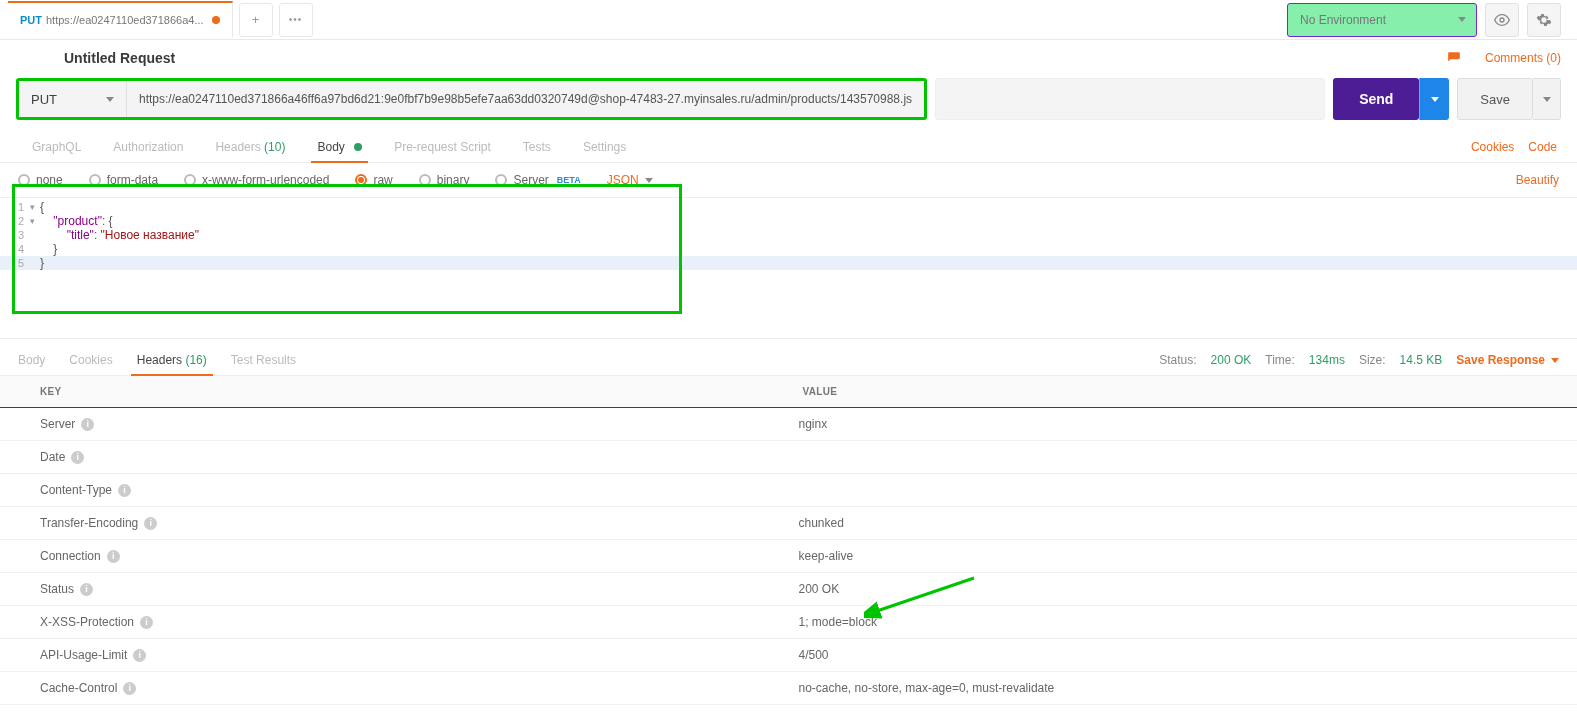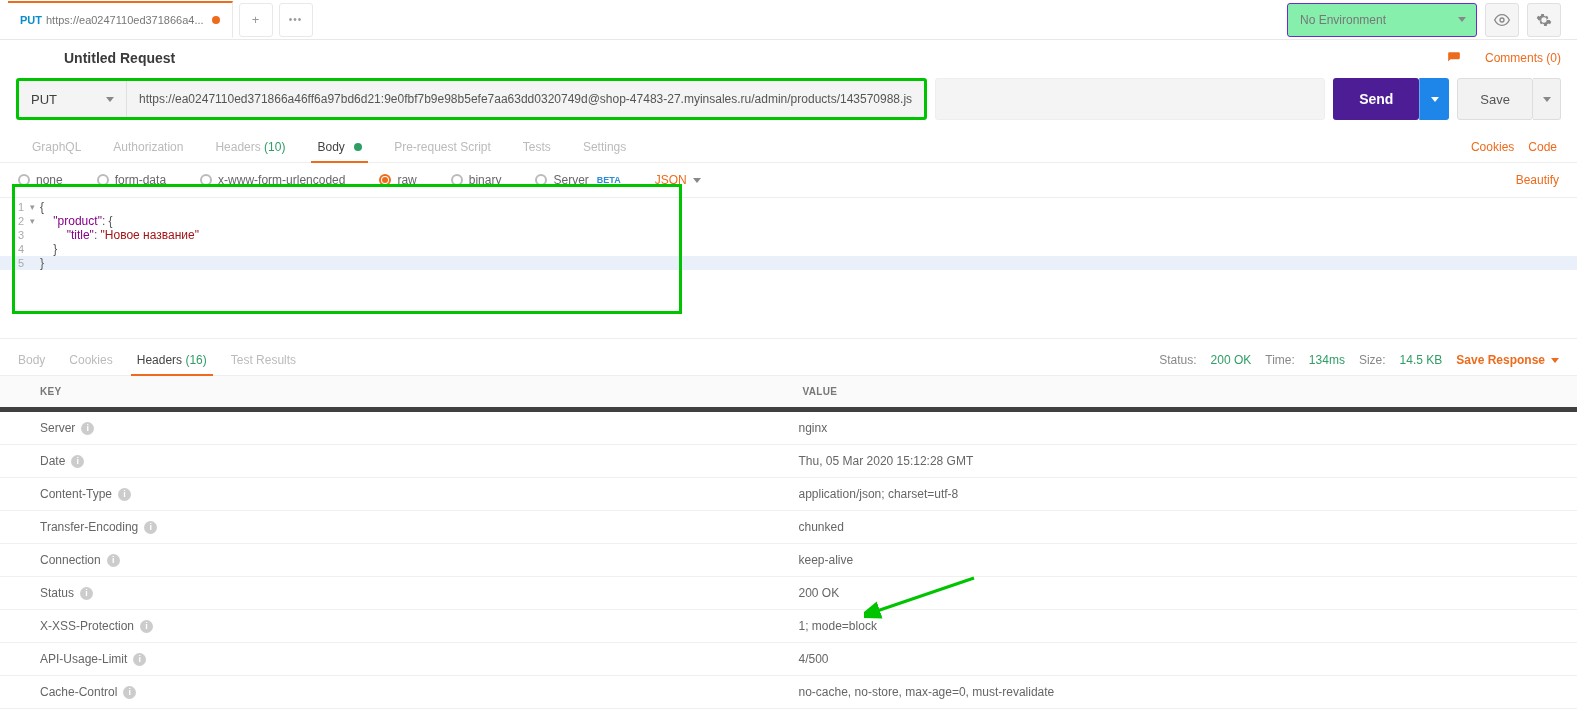--- a/index.html
+++ b/index.html
@@ -39,21 +39,21 @@
     .save-wrap { display:flex;}
 
     .req-tabs { display: flex; align-items: center; padding: 4px 16px 0; border-bottom: 1px solid #eee; }
     .req-tab { padding: 8px 16px; font-size: 12px; color: #bbb; cursor: pointer; position: relative; }
     .req-tab.active { color: #444; }
     .req-tab.active::after { content: ""; position: absolute; left: 10px; right: 10px; bottom: -1px; height: 2px; background: #ed6b1d; }
     .req-tab .count { color: #2e9d66; }
     .req-tab .dot { width: 8px; height: 8px; border-radius: 50%; background: #2e9d66; display: inline-block; margin-left: 6px; }
     .req-tabs-right { margin-left: auto; display: flex; gap: 14px; font-size: 12px; color: #ed6b1d; padding: 8px 4px; }
 
-    .body-subrow { display: flex; align-items: center; gap: 34px; padding: 10px 18px; border-bottom: 1px solid #eee; position: relative; }
+    .body-subrow { display: flex; align-items: center; gap: 26px; padding: 10px 18px; border-bottom: 1px solid #eee; position: relative; }
     .radio-lbl { display: flex; align-items: center; gap: 6px; color: #666; font-size: 12px; }
     .radio { width: 12px; height: 12px; border-radius: 50%; border: 2px solid #bbb; display: inline-block; position: relative; }
     .radio.sel { border-color: #ed6b1d; }
     .radio.sel::after { content:""; position:absolute; top:1px; left:1px; width:6px; height:6px; border-radius:50%; background:#ed6b1d;}
     .beta { color: #2d8cd4; font-size: 9px; font-weight: 600; vertical-align: super; margin-left: 2px;}
     .json-drop { color: #ed6b1d; font-size: 12px; display: flex; align-items: center; gap: 6px; }
     .json-drop::after { content:""; border-left:4px solid transparent; border-right:4px solid transparent; border-top:5px solid #888; }
     .beautify { margin-left:auto; color:#ed6b1d; font-size:12px; }
 
     .green-box-overlay { position: absolute; border: 3px solid #00c400; pointer-events: none; }
@@ -71,21 +71,21 @@
     .resp-section { margin-top: 68px; border-top: 1px solid #eee; }
     .resp-tabs { display: flex; align-items: center; padding: 6px 6px 0; border-bottom: 1px solid #eee; }
     .resp-tab { padding: 8px 12px; font-size: 12px; color: #bbb; cursor: pointer; position: relative; }
     .resp-tab.active { color: #444; }
     .resp-tab.active::after { content: ""; position: absolute; left: 6px; right: 6px; bottom: -1px; height: 2px; background: #ed6b1d; }
     .resp-right { margin-left: auto; display: flex; align-items: center; gap: 14px; font-size: 12px; color: #888; padding: 8px 12px; }
     .resp-right .val { color: #2e9d66; }
     .resp-right .save { color: #ed6b1d; display:flex; align-items:center; gap:6px;font-weight:bold;}
     .resp-right .save::after { content:""; border-left:4px solid transparent; border-right:4px solid transparent; border-top:5px solid #ed6b1d; }
 
-    .kv-header { display: flex; background: #fafafa; border-bottom: 5px solid #404040; font-size: 10px; font-weight: 600; color: #777; text-transform: uppercase; letter-spacing: 0.3px; }
+    .kv-header { display: flex; background: #fafafa; border-bottom: 1px solid #404040; font-size: 10px; font-weight: 600; color: #777; text-transform: uppercase; letter-spacing: 0.3px; }
     .kv-header .c { padding: 10px 14px; }
     .kv-header .k { width: 50%; padding-left: 40px;}
     .kv-row { display: flex; border-bottom: 1px solid #f0f0f0; font-size: 12px; color: #666; }
     .kv-row .c { padding: 9px 14px; }
     .kv-row .k { width: 50%; padding-left: 40px; display:flex; align-items:center; gap:6px;}
     .kv-row .v { width: 50%; padding-left: 10px;}
     .info-ic { width:13px; height:13px; border-radius:50%; background:#ccc; color:#fff; font-size:9px; display:inline-flex; align-items:center; justify-content:center; font-weight:bold; font-style:normal;}
 
     .arrow-annot { position: absolute; left: 864px; top: 572px; pointer-events: none; z-index: 10; }
 
@@ -257,25 +257,23 @@
       <div class="c k">KEY</div>
       <div class="c">VALUE</div>
     </div>
     <div id="headers-rows">
         <div class="kv-row">
           <div class="c k">Server <i class="info-ic">i</i></div>
           <div class="c v">nginx</div>
         </div>
         <div class="kv-row">
           <div class="c k">Date <i class="info-ic">i</i></div>
-          <div class="c v">Thu, 05 Mar 2020 15:12:28 GMT</div>
         </div>
         <div class="kv-row">
           <div class="c k">Content-Type <i class="info-ic">i</i></div>
-          <div class="c v">application/json; charset=utf-8</div>
         </div>
         <div class="kv-row">
           <div class="c k">Transfer-Encoding <i class="info-ic">i</i></div>
           <div class="c v">chunked</div>
         </div>
         <div class="kv-row">
           <div class="c k">Connection <i class="info-ic">i</i></div>
           <div class="c v">keep-alive</div>
         </div>
         <div class="kv-row">

